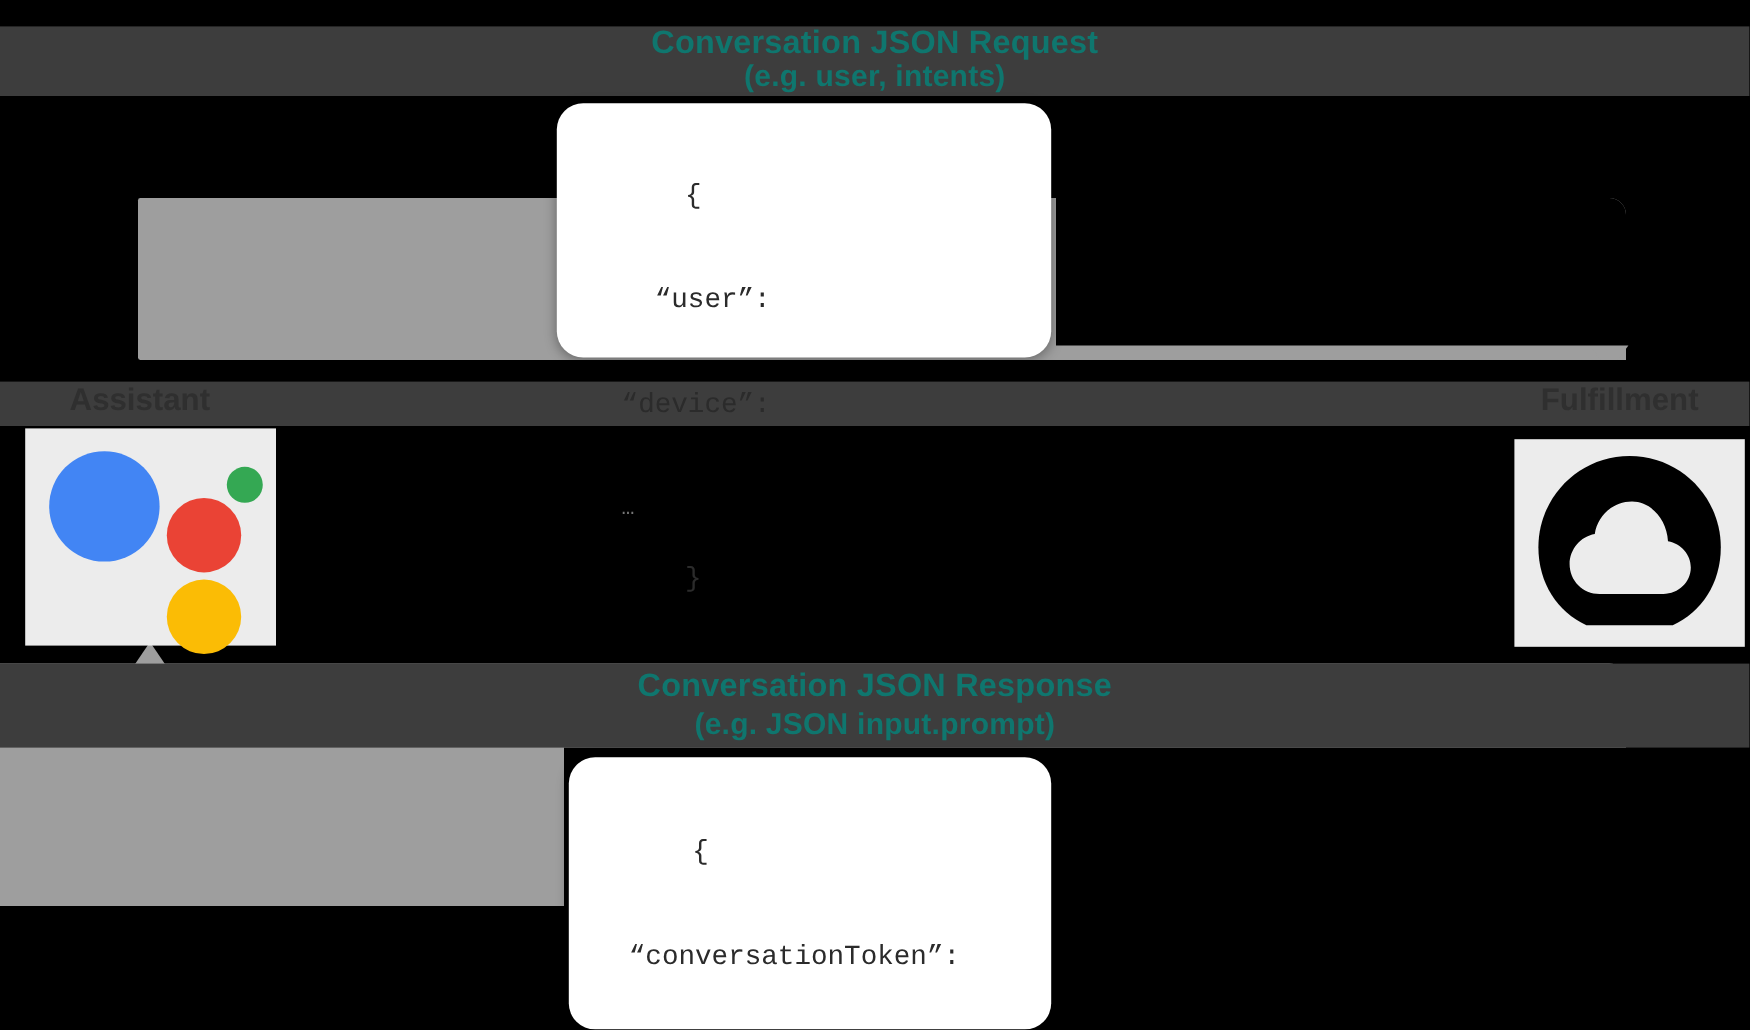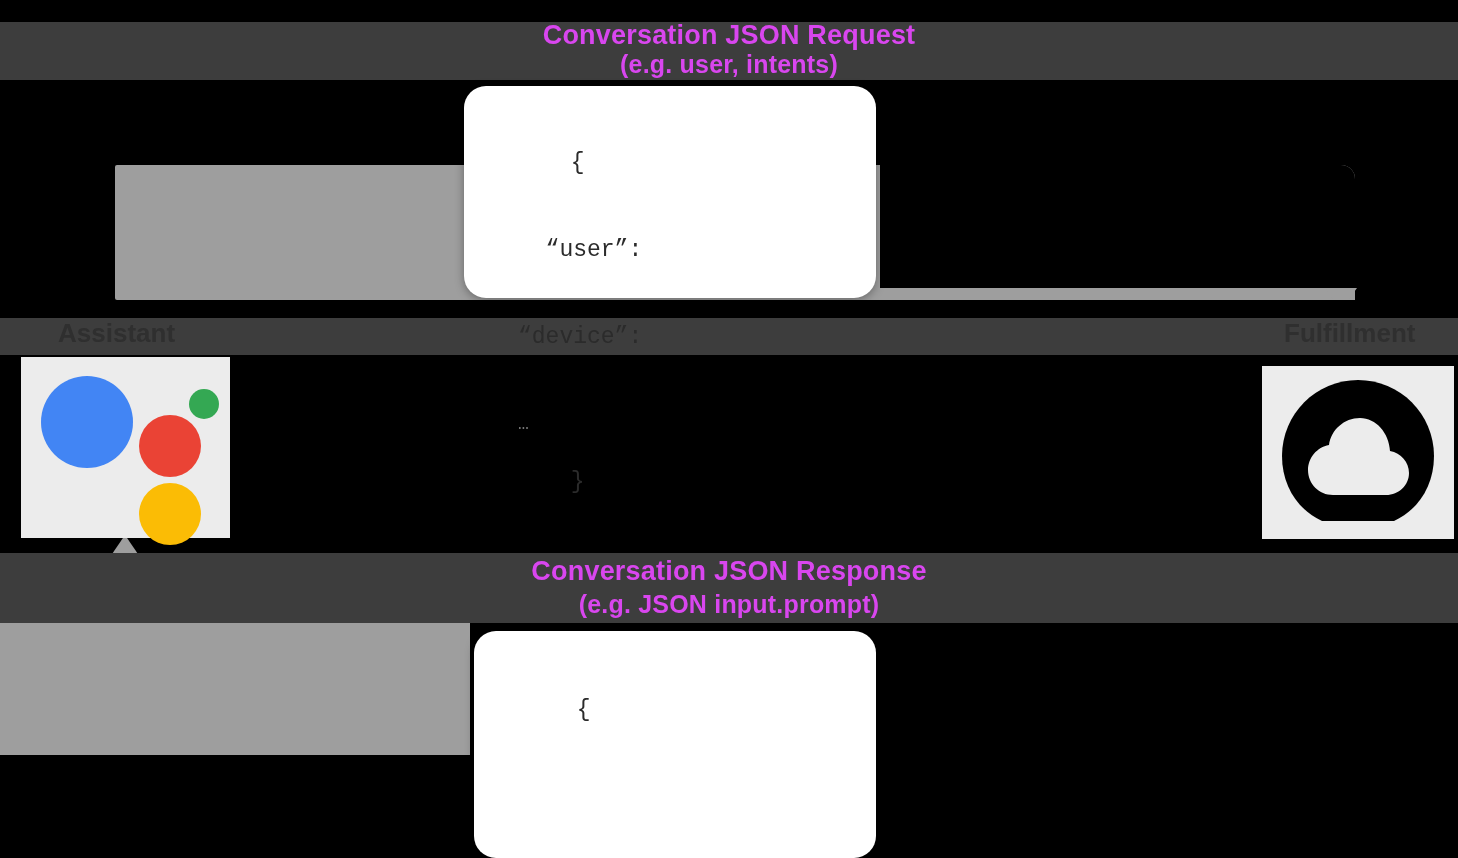--- a/index.html
+++ b/index.html
@@ -35,21 +35,21 @@
   #strip-top{left:0;top:22px;width:1458px;height:58px;}
   #strip-row{left:0;top:318px;width:1458px;height:37px;}
   #strip-bottom-a{left:0;top:553px;width:1458px;height:70px;}
 
   
   #dark-right-bottom{position:absolute;left:470px;top:623px;width:885px;height:132px;background:#000;}
   #dark-right-top{position:absolute;left:880px;top:165px;width:475px;height:123px;background:#000;
       border-top-right-radius:14px;}
 
   
-  .label{position:absolute;color:#d946ef;text-align:center;white-space:nowrap;
+  .label{position:absolute;color:#0f766e;text-align:center;white-space:nowrap;
          font-weight:700;letter-spacing:.2px;}
   #lbl-req-title{left:0;top:20px;width:1458px;font-size:27px;}
   #lbl-req-sub{left:0;top:50px;width:1458px;font-size:25px;}
   #lbl-res-title{left:0;top:556px;width:1458px;font-size:27px;}
   #lbl-res-sub{left:0;top:590px;width:1458px;font-size:25px;}
 
   #lbl-assistant{position:absolute;left:58px;top:318px;font-size:26px;font-weight:700;color:#2f2f2f;}
   #lbl-fulfillment{position:absolute;left:1284px;top:318px;font-size:26px;font-weight:700;color:#2f2f2f;}
 
   
@@ -129,19 +129,20 @@
       <span class="ind">“user”:</span>
       <span class="ind">“device”:</span>
       <span class="dots">…</span>
       <span>}</span>
     </div>
   </div>
 
   <div class="card" id="card-response">
     <div class="code">
       <span>{</span><br>
+      <span class="ind">“conversationToken”:</span>
       
       
       
     </div>
   </div>
 
 </div>
 
 </body></html>

